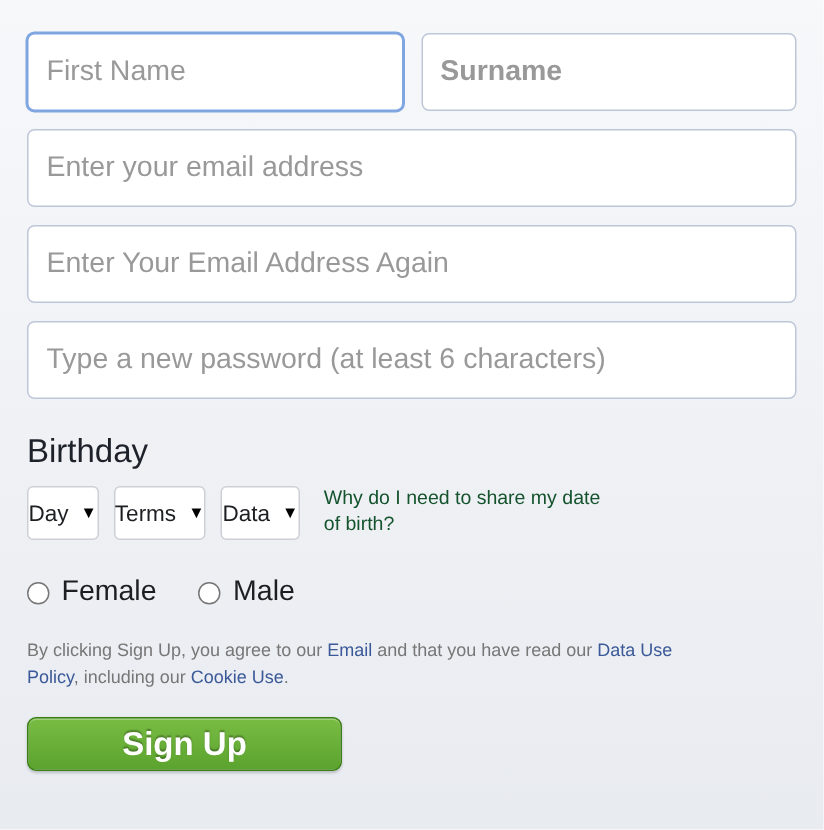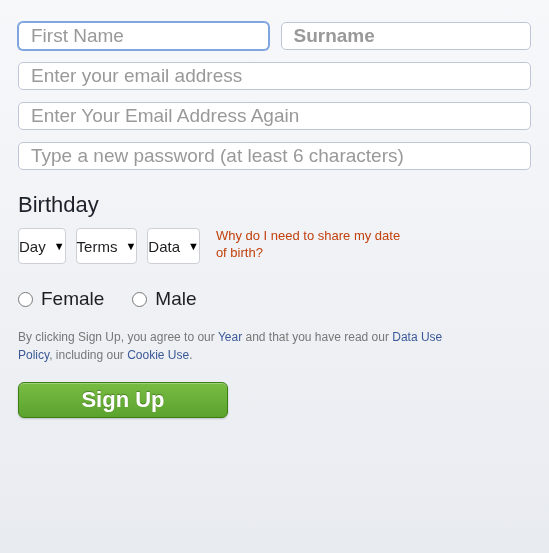--- a/index.html
+++ b/index.html
@@ -7,21 +7,21 @@
       font-family: "Lucida Grande", Tahoma, Verdana, Arial, sans-serif;
       background: linear-gradient(to bottom, #f7f8fa 0%, #e8ebf0 100%);
       width: 549px;
       height: 553px;
       padding: 22px 18px;
     }
     .name-row { display: flex; gap: 12px; margin-bottom: 12px; }
     .name-row input { flex: 1; }
     .text-input {
       width: 100%;
-      height: 28px;
+      height: 52px;
       padding: 8px 12px;
       font-size: 19px;
       color: #333;
       border: 1px solid #bdc7d8;
       border-radius: 5px;
       background: #fff;
       margin-bottom: 12px;
       font-family: inherit;
     }
     .text-input::placeholder { color: #999; }
@@ -42,21 +42,21 @@
       border: 1px solid #ccd0d5;
       border-radius: 4px;
       font-size: 15px;
       color: #1c1e21;
       cursor: pointer;
       gap: 8px;
     }
     .select-wrap .arrow { font-size: 11px; color: #000; }
     .dob-hint {
       font-size: 13px;
-      color: #c2410c;
+      color: #14532d;
       max-width: 190px;
       line-height: 1.3;
       margin-left: 6px;
       cursor: pointer;
     }
     .gender-row { display: flex; gap: 28px; margin: 24px 0 18px 0; }
     .gender-opt { display: flex; align-items: center; gap: 8px; font-size: 19px; color: #1c1e21; cursor: pointer; }
     .gender-opt input[type=radio] { width: 15px; height: 15px; cursor: pointer; }
     .legal {
       font-size: 12px;
@@ -122,19 +122,19 @@
     <input type="radio" name="gender" style="">
     <span>Female</span>
   </label>
   <label class="gender-opt">
     <input type="radio" name="gender" style="">
     <span>Male</span>
   </label>
 </div>
 
 <p class="legal">
-  <span>By clicking Sign Up, you agree to our </span><a>Year</a><span> and that you have read our </span><a>Data Use Policy</a><span>, including our </span><a>Cookie Use</a><span>.</span>
+  <span>By clicking Sign Up, you agree to our </span><a>Email</a><span> and that you have read our </span><a>Data Use Policy</a><span>, including our </span><a>Cookie Use</a><span>.</span>
 </p>
 
 <button class="signup-btn">Sign Up</button>
 
 
 
 
 </body></html>

